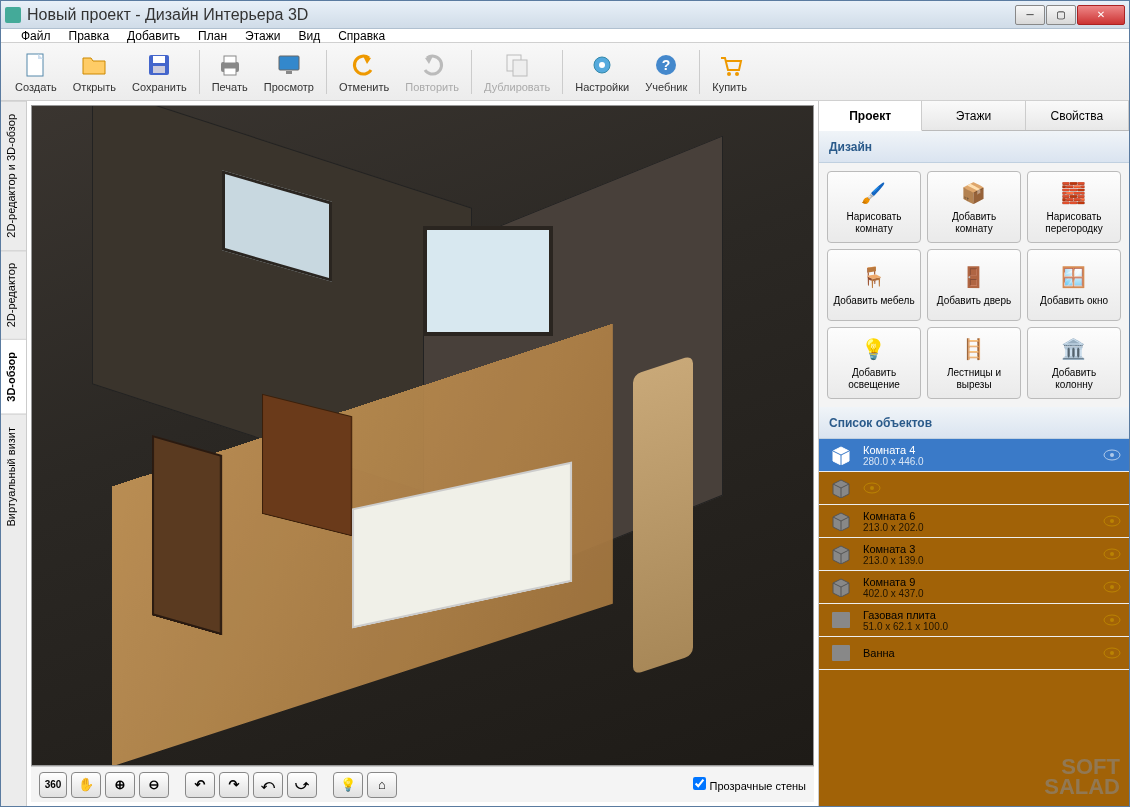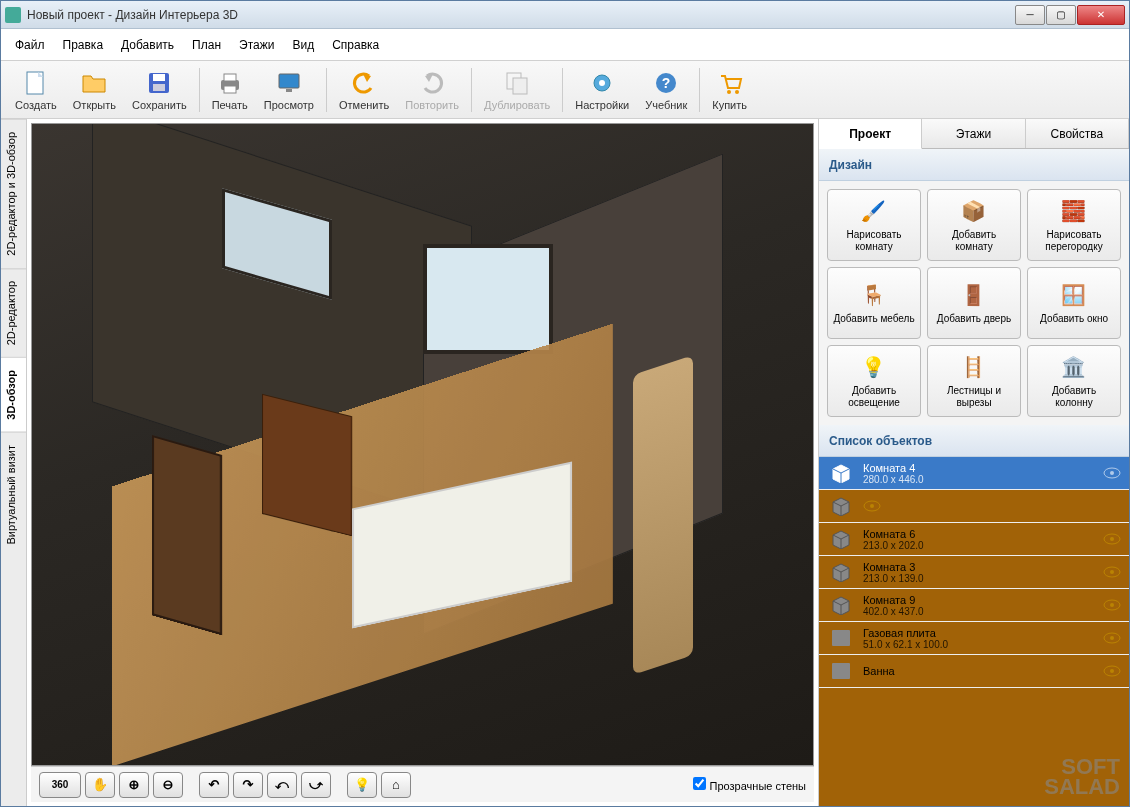--- a/index.html
+++ b/index.html
@@ -2,26 +2,26 @@
 <html><head>
 <meta charset="utf-8">
 <style>
 * { margin: 0; padding: 0; box-sizing: border-box; font-family: 'Segoe UI', Tahoma, sans-serif; }
 body { background: #f0f0f0; overflow: hidden; }
 
 .window { width: 1130px; height: 807px; background: #fff; border: 1px solid #5a7ba0; display: flex; flex-direction: column; }
 
 .titlebar { height: 28px; background: linear-gradient(#e8f0f8,#d0dce8); display: flex; align-items: center; padding: 0 4px; border-bottom: 1px solid #b0c0d0; }
 .titlebar-icon { width: 16px; height: 16px; margin-right: 6px; background: #4a9; border-radius: 2px; }
-.titlebar-text { font-size: 12px; color: #333; flex: 1; }
+.titlebar-text { font-size: 16px; color: #333; flex: 1; }
 .win-controls { display: flex; gap: 1px; }
 .win-btn { width: 30px; height: 20px; display: flex; align-items: center; justify-content: center; font-size: 10px; border: 1px solid #888; background: linear-gradient(#f8f8f8,#d8d8d8); border-radius: 2px; cursor: pointer; }
 .win-btn.close { background: linear-gradient(#e88,#c33); color: #fff; border-color: #a22; width: 48px; }
 
-.menubar { height: 32px; display: flex; align-items: center; padding: 0 6px; gap: 2px; border-bottom: 1px solid #d0d0d0; font-size: 12px; }
+.menubar { height: 14px; display: flex; align-items: center; padding: 0 12px; gap: 2px; border-bottom: 1px solid #d0d0d0; font-size: 12px; }
 .menu-item { padding: 2px 8px; cursor: pointer; }
 
 .toolbar { height: 58px; display: flex; align-items: center; padding: 2px 6px; gap: 0; border-bottom: 1px solid #d0d0d0; background: linear-gradient(#f8f8f8,#ececec); }
 .tool-btn { display: flex; flex-direction: column; align-items: center; justify-content: center; padding: 2px 8px; height: 52px; cursor: pointer; font-size: 11px; color: #333; }
 .tool-btn.disabled { color: #aaa; }
 .tool-sep { width: 1px; height: 44px; background: #ccc; margin: 0 4px; }
 .tool-icon { width: 28px; height: 28px; margin-bottom: 2px; display: flex; align-items: center; justify-content: center; }
 
 .main-area { flex: 1; display: flex; overflow: hidden; }
 
@@ -36,21 +36,21 @@
 .room-wall2 { position: absolute; top: 90px; right: 90px; width: 300px; height: 360px; background: #48403a; transform: skewY(-22deg); border: 1px solid #222; }
 .window1 { position: absolute; top: 120px; right: 260px; width: 130px; height: 110px; background: #d8e8f0; border: 4px solid #2a2520; }
 .window2 { position: absolute; top: 80px; left: 190px; width: 110px; height: 80px; background: #c8d8e0; border: 3px solid #2a2520; transform: skewY(16deg); }
 .bed { position: absolute; bottom: 160px; left: 320px; width: 220px; height: 120px; background: #f0f0e8; border: 2px solid #ccc; transform: skewY(-12deg); }
 .dresser { position: absolute; bottom: 240px; left: 230px; width: 90px; height: 120px; background: #6a3a1a; border: 1px solid #3a1f0a; transform: skewY(14deg); }
 .door { position: absolute; bottom: 140px; left: 120px; width: 70px; height: 180px; background: #5a3a20; border: 2px solid #2a1a10; transform: skewY(16deg); }
 .shelf { position: absolute; bottom: 100px; right: 120px; width: 60px; height: 300px; background: linear-gradient(#c8a878,#a88858); border-radius: 8px; transform: skewY(-18deg); }
 
 .view-toolbar { height: 36px; display: flex; align-items: center; padding: 4px 8px; gap: 4px; background: #f4f4f4; border-top: 1px solid #ccc; font-size: 11px; }
 .view-btn { width: 30px; height: 26px; border: 1px solid #888; border-radius: 4px; background: linear-gradient(#fff,#e0e0e0); display: flex; align-items: center; justify-content: center; cursor: pointer; font-size: 13px; font-weight: bold; }
-.view-btn.wide { width: 42px; font-size: 10px; }
+.view-btn.wide { width: 28px; font-size: 10px; }
 .vt-spacer { flex: 1; }
 
 .right-panel { width: 310px; display: flex; flex-direction: column; background: #f4f4f4; }
 .rp-tabs { height: 30px; display: flex; background: linear-gradient(#fafafa,#e8e8e8); border-bottom: 1px solid #bbb; }
 .rp-tab { flex: 1; display: flex; align-items: center; justify-content: center; font-size: 12px; cursor: pointer; border-right: 1px solid #ccc; }
 .rp-tab.active { background: #fff; font-weight: 600; border-bottom: 1px solid #fff; margin-bottom: -1px; }
 
 .section-title { height: 32px; background: linear-gradient(#f0f4f8,#dae4f0); color: #2a5a8a; font-size: 12px; font-weight: bold; display: flex; align-items: center; padding: 0 10px; border-bottom: 1px solid #c0d0e0; }
 
 .design-grid { display: grid; grid-template-columns: repeat(3,1fr); gap: 6px; padding: 8px; }

